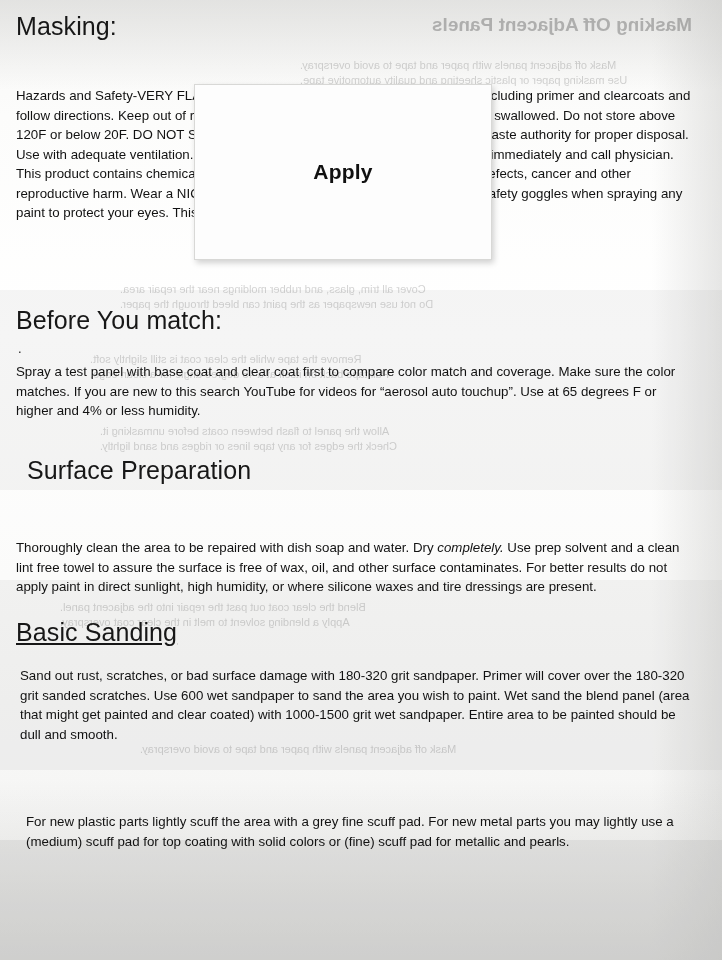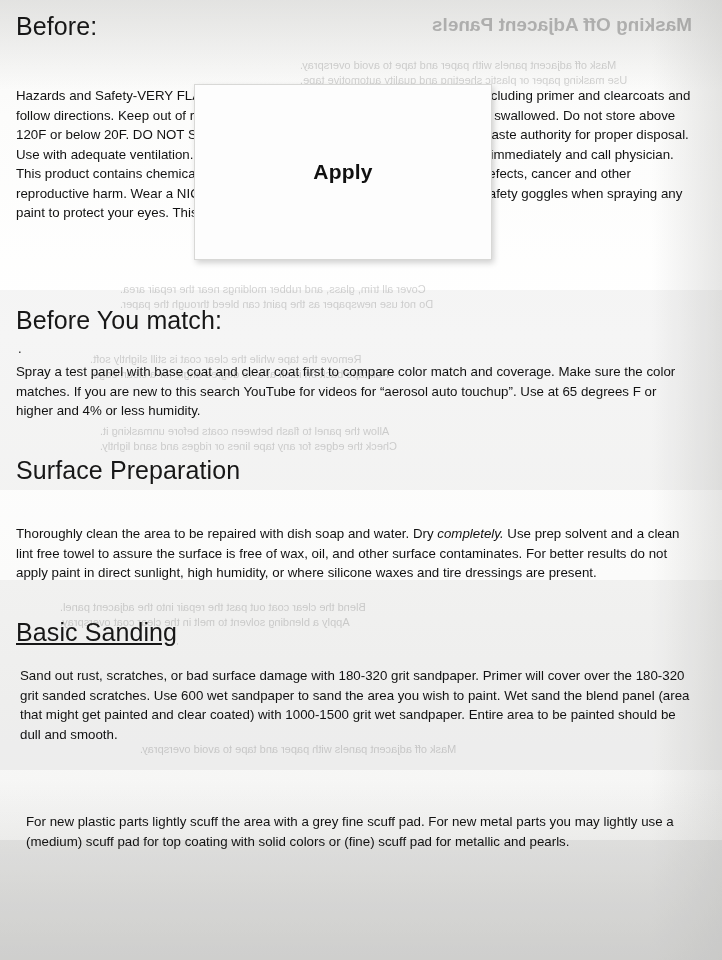--- a/index.html
+++ b/index.html
@@ -97,22 +97,22 @@
   }
   .abs { position: absolute; }
 
   .warning-head { left: 16px; top: 12px; font-size: 26px; }
   .warning-body { left: 16px; top: 86px; width: 676px; }
 
   .before-head { left: 16px; top: 306px; }
   .before-dot  { left: 18px; top: 344px; font-size: 13px; line-height: 10px; color: #222; }
   .before-body { left: 16px; top: 362px; width: 670px; }
 
-  .surface-head { left: 16px; top: 456px; }
-  .surface-body { left: 16px; top: 524px; width: 676px; }
+  .surface-head { left: 27px; top: 456px; }
+  .surface-body { left: 16px; top: 538px; width: 676px; }
 
   .sanding-head { left: 16px; top: 618px; text-decoration: underline; }
   .sanding-body { left: 20px; top: 666px; width: 672px; }
   .sanding-body2 { left: 26px; top: 812px; width: 660px; }
 
   
   .sticker {
     position: absolute;
     left: 194px;
     top: 84px;
@@ -175,21 +175,21 @@
     <div class="bleed-line">Blend the clear coat out past the repair into the adjacent panel.</div>
     <div class="bleed-line">Apply a blending solvent to melt in the clear coat overspray.</div>
   </div>
 
   <div class="bleed-block" style="left:140px; top:742px; width:520px;">
     <div class="bleed-line">Mask off adjacent panels with paper and tape to avoid overspray.</div>
   </div>
 
   <div class="content">
 
-    <h2 class="sec abs warning-head">Before:</h2>
+    <h2 class="sec abs warning-head">Masking:</h2>
     <p class="body abs warning-body">Hazards and Safety-VERY FLAMMABLE. Read all warnings on touch-up paint including primer and clearcoats and follow directions. Keep out of reach of children. Call a physician IMMEDIATELY if swallowed. Do not store above 120F or below 20F. DO NOT STORE IN CAR and avoid freezing. Consult local waste authority for proper disposal. Use with adequate ventilation. If you get dizzy or have irritation stop product use immediately and call physician. This product contains chemicals known to the State of California to cause birth defects, cancer and other reproductive harm. Wear a NIOSH approved active paint respirator and WEAR safety goggles when spraying any paint to protect your eyes. This includes the primer, paint and clearcoat.</p>
 
     <h2 class="sec abs before-head">Before You match:</h2>
     <div class="abs before-dot">.</div>
     <p class="body abs before-body">Spray a test panel with base coat and clear coat first to compare color match and coverage. Make sure the color matches.  If you are new to this search YouTube for videos for “aerosol auto touchup”.  Use at 65 degrees F or higher and 4% or less humidity.</p>
 
     <h2 class="sec abs surface-head">Surface Preparation</h2>
     <p class="body abs surface-body"><span>Thoroughly clean the area to be repaired with dish soap and water.  Dry </span><span class="ital">completely.</span><span> Use prep solvent and a clean lint free towel to assure the surface is free of wax, oil, and other surface contaminates. For better results do not apply paint in direct sunlight, high humidity, or where silicone waxes and tire dressings are present.</span></p>
 
     <h2 class="sec abs sanding-head">Basic Sanding</h2>

